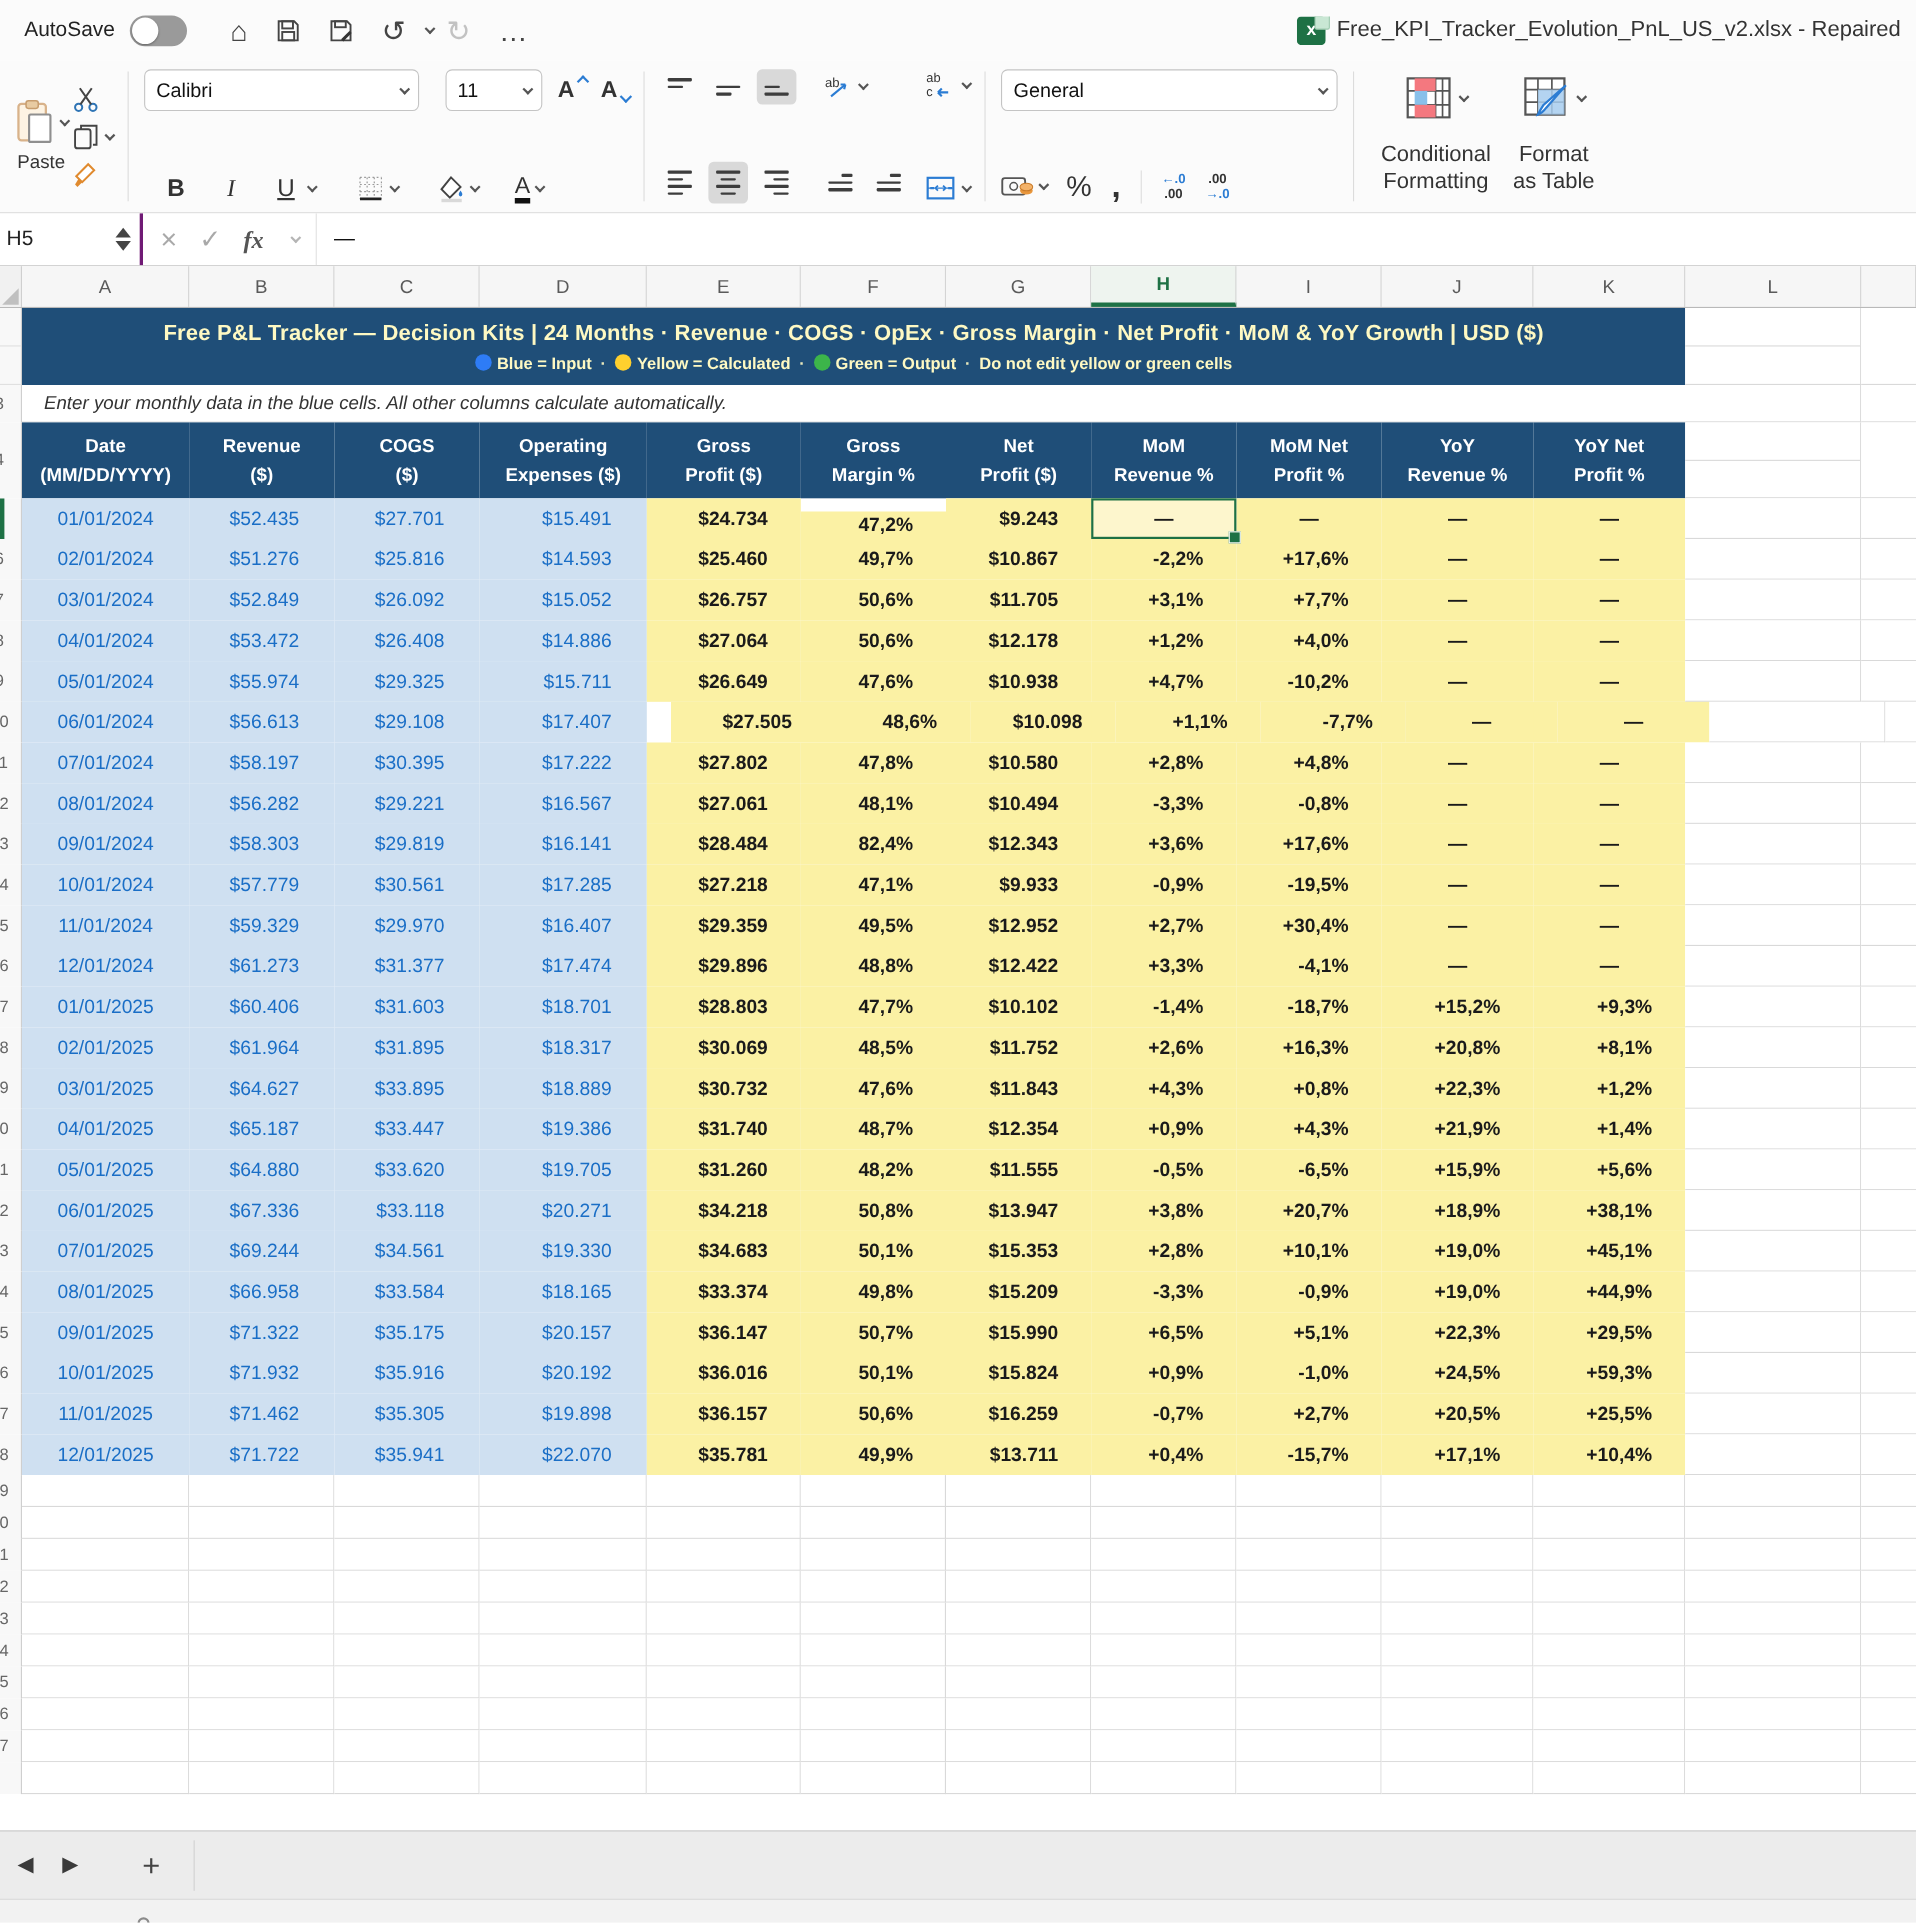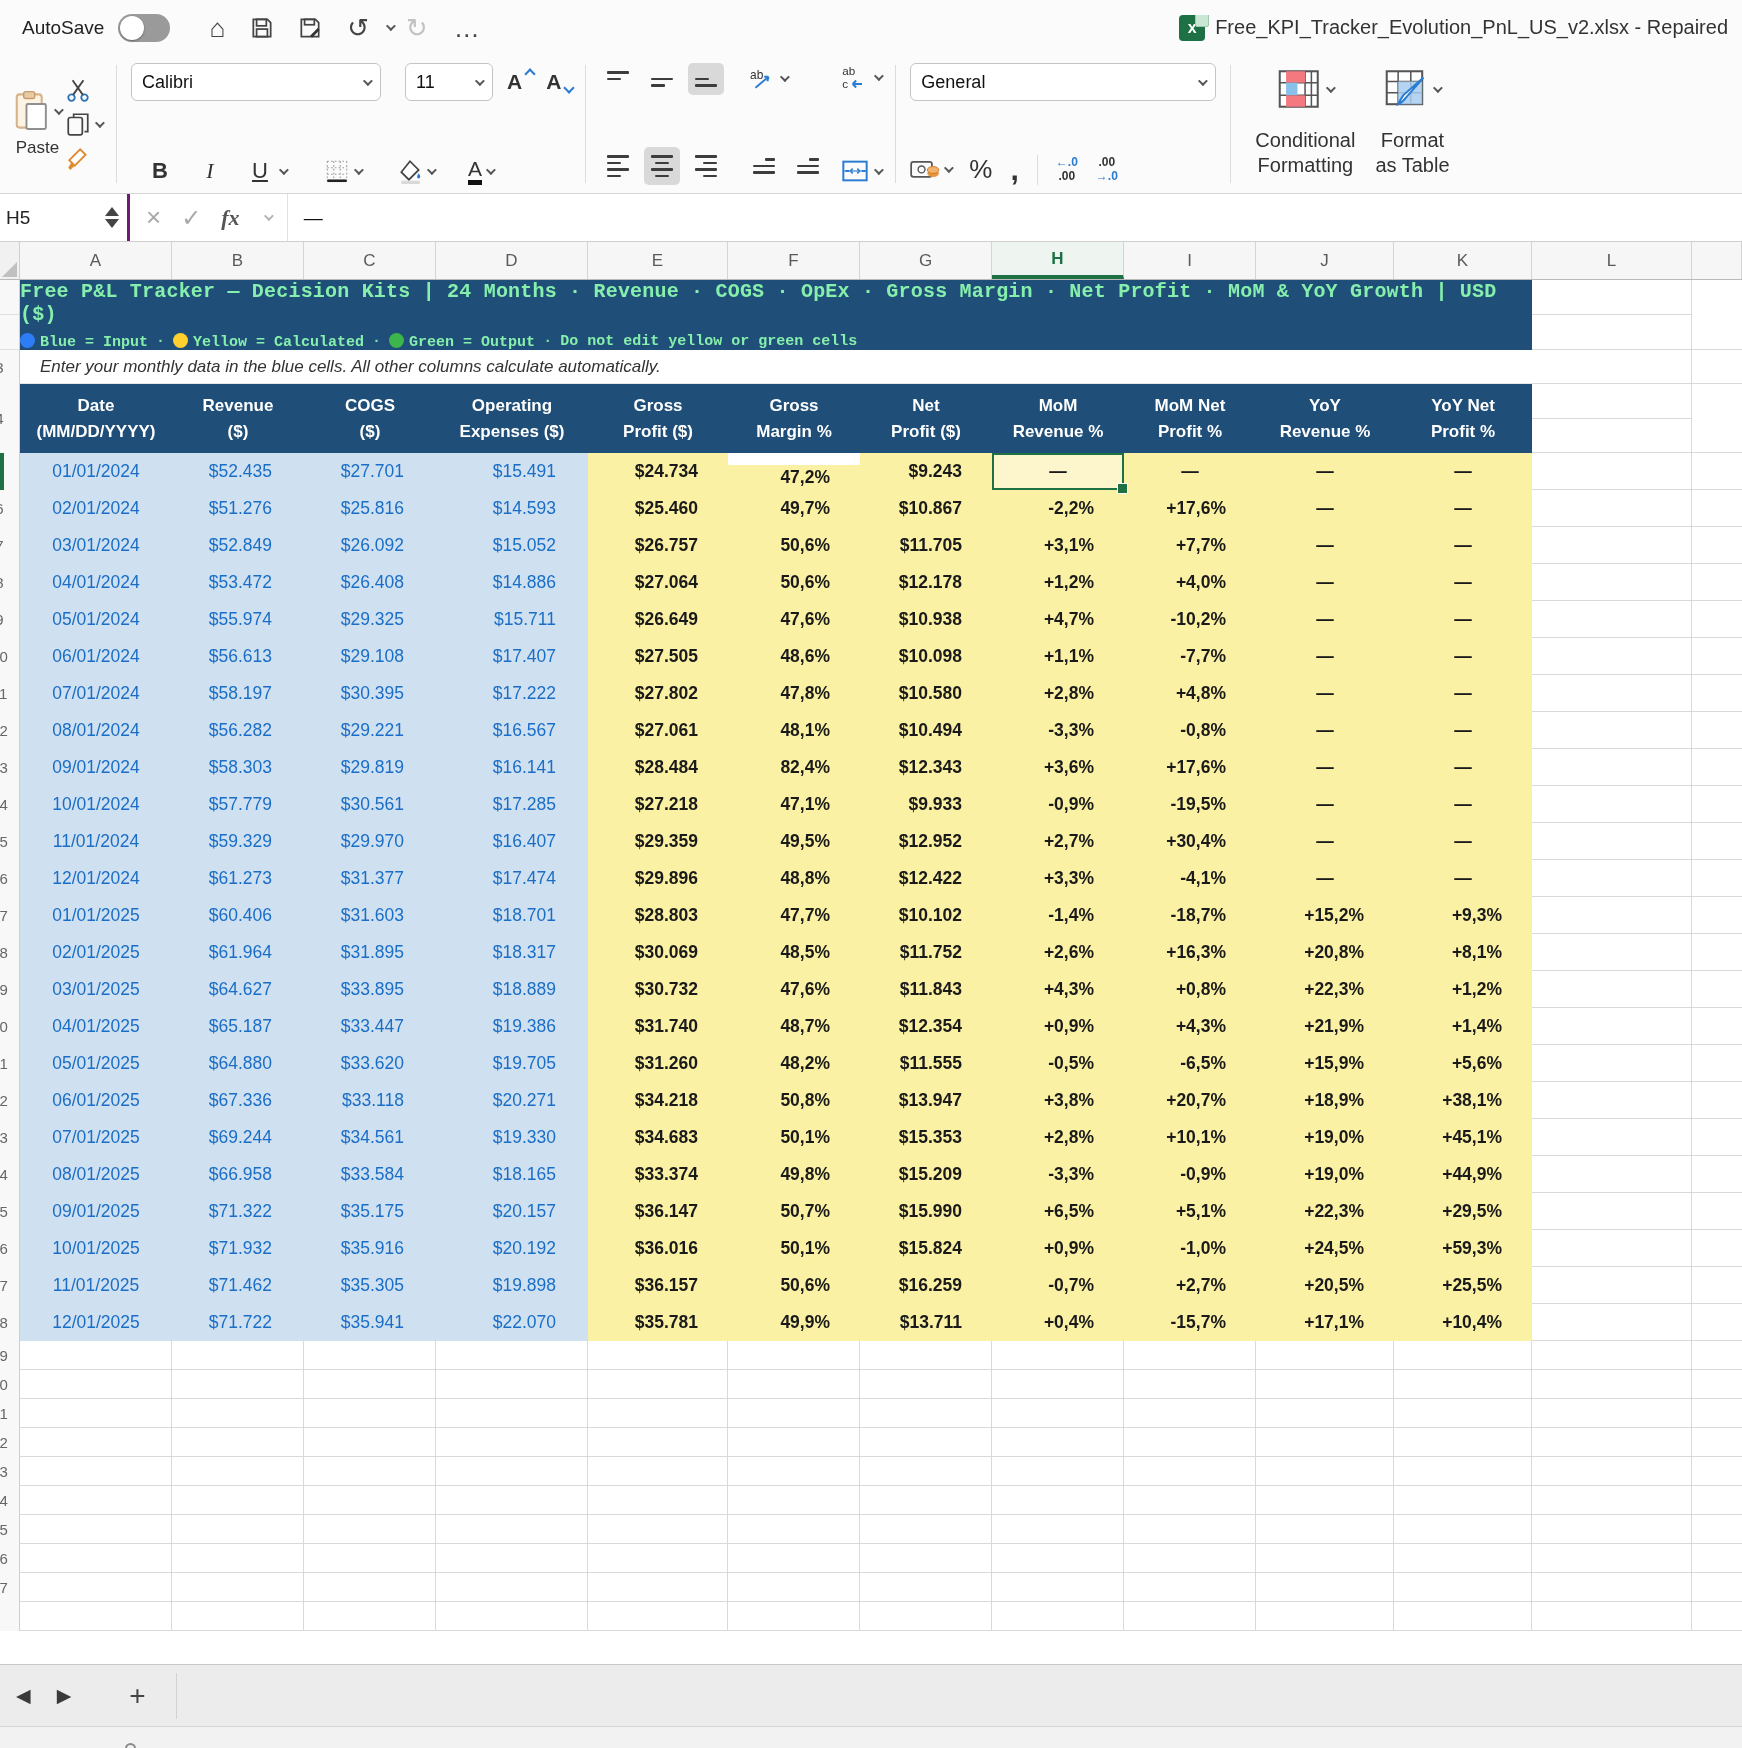--- a/index.html
+++ b/index.html
@@ -85,21 +85,21 @@
   .rowhead span { display:block; width:40px; margin-left:-20px; text-align:center; font-size:15px; color:#666; }
   .rowhead.selrow::before { content:""; position:absolute; left:0; top:0; bottom:0; width:4px; background:#1e7145; }
   .rh-stack { display:flex; flex-direction:column; align-items:stretch; }
   .rh-sub { flex:1; border-bottom:1px solid #e0e0e0; }
   .lcell { width:160px; flex:none; border-right:1px solid #d9d9d9; border-bottom:1px solid #d9d9d9; background:#fff; }
   .lstack { display:flex; flex-direction:column; }
   .lstack div { flex:1; border-bottom:1px solid #d9d9d9; }
   .lstack div:last-child { border-bottom:none; }
   .mfill { flex:1; border-bottom:1px solid #d9d9d9; background:#fff; }
 
-  .banner { background:#1f4e78; color:#86efac; display:flex; flex-direction:column; justify-content:center; align-items:flex-start; flex:none;font-family:Liberation Mono, monospace; }
+  .banner { background:#1f4e78; color:#fef9c3; display:flex; flex-direction:column; justify-content:center; align-items:center; flex:none; }
   .banner-title { font-size:20px; font-weight:bold; letter-spacing:.2px; }
   .banner-legend { font-size:15px; font-weight:bold; margin-top:7px; display:flex; align-items:center; gap:8px; }
   .ldot { display:inline-block; width:15px; height:15px; border-radius:50%; margin-right:5px; vertical-align:-2px; }
   .lsep { opacity:.9; }
 
   .notecell { background:#fff; display:flex; align-items:center; font-style:italic; font-size:17px; color:#333; padding-left:20px; flex:none; border-bottom:1px solid #e6e6e6; }
 
   .hcell { background:#1f4e78; color:#fff; font-weight:bold; font-size:17px; text-align:center; display:flex; flex-direction:column; justify-content:center; line-height:1.5; flex:none; }
 
   .dcell { flex:none; display:flex; align-items:center; font-size:17.5px; }
@@ -599,21 +599,21 @@
         <div class="mfill"></div>
       </div>
       <div class="srow" style="height: 37px;">
         <div class="rowhead" style="height: 37px;">
           <span>10</span>
         </div>
         <div class="dcell blue date" style="width: 152px;">06/01/2024</div>
         <div class="dcell blue" style="width: 132px;">$56.613</div>
         <div class="dcell blue" style="width: 132px;">$29.108</div>
         <div class="dcell blue" style="width: 152px;">$17.407</div>
-        <div class="dcell yellow" style="width: 140px;">$27.505</div>
+        <div class="dcell yellow" style="width: 140px; margin-left: 22px;">$27.505</div>
         <div class="dcell yellow" style="width: 132px;">48,6%</div>
         <div class="dcell yellow" style="width: 132px;">$10.098</div>
         <div class="dcell yellow" style="width: 132px;">+1,1%</div>
         <div class="dcell yellow" style="width: 132px;">-7,7%</div>
         <div class="dcell yellow dash" style="width: 138px;">—</div>
         <div class="dcell yellow dash" style="width: 138px;">—</div>
         <div class="lcell"></div>
         <div class="mfill"></div>
       </div>
       <div class="srow" style="height: 37px;">

